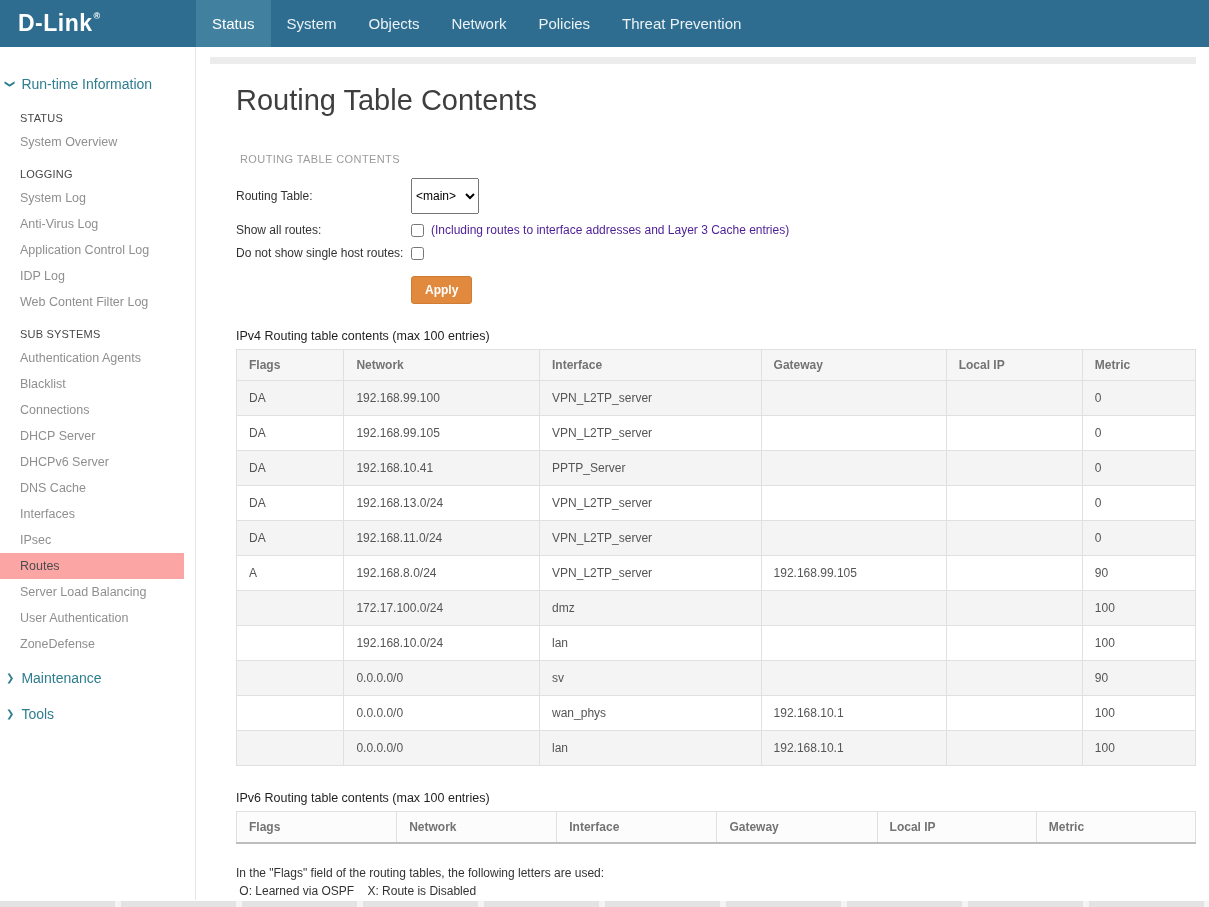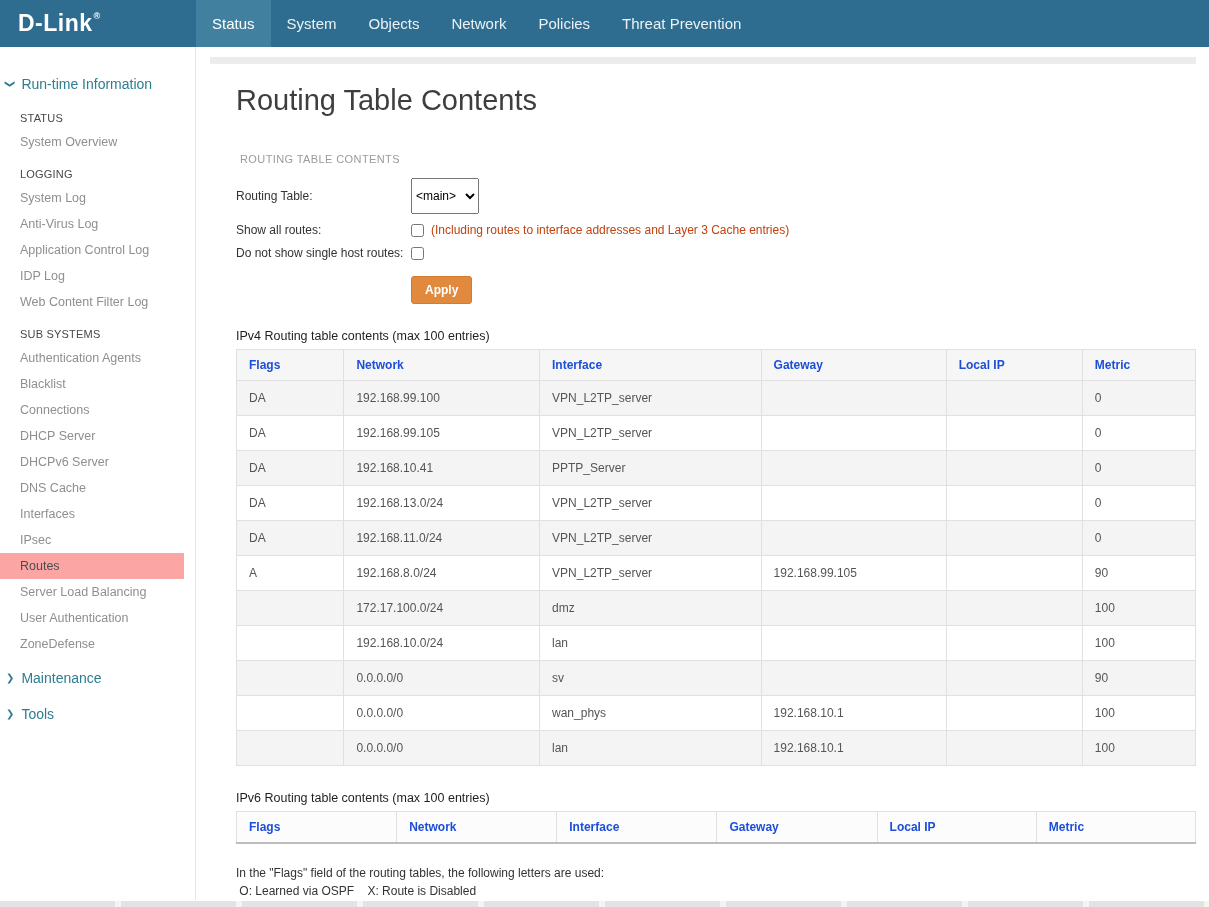--- a/index.html
+++ b/index.html
@@ -35,30 +35,30 @@
   .content { flex: 1; padding: 10px 13px 0 14px; overflow: hidden; }
   .top-strip { height: 7px; background: #ececec; }
   .inner { padding-left: 26px; }
   h1.page-title { font-size: 29px; font-weight: 400; color: #3e3e3e; margin: 20px 0 36px; }
   .panel-label { font-size: 11px; color: #9b9b9b; margin-bottom: 13px; letter-spacing: .4px; padding-left: 4px; }
 
   .form-row { display: flex; align-items: center; margin-bottom: 9px; font-size: 12px; color: #333; }
   .form-label { width: 175px; flex: none; }
   select.rt-select { font-size: 12px; min-width: 68px; height: 36px; }
   input[type="checkbox"] { width: 13px; height: 13px; margin: 0; cursor: pointer; }
-  .note { margin-left: 7px; color: #c2410c; }
+  .note { margin-left: 7px; color: #4c1d95; }
   input.text-input { width: 100px; border: 1px solid #a9a9a9; padding: 2px 4px; font-size: 12px; height: 19px; }
   .apply-btn { margin-left: 175px; margin-top: 7px; background: #e18a3d; border: 1px solid #d07c32;
                color: #fff; font-weight: bold; font-size: 12px; padding: 6px 13px; border-radius: 3px; cursor: pointer; }
 
   .tbl-title { font-size: 12.5px; font-weight: normal; color: #1f1f1f; margin: 25px 0 6px; }
   table.rt { width: 100%; border-collapse: collapse; table-layout: fixed; }
   table.rt th, table.rt td { border: 1px solid #e0e0e0; font-size: 12px; text-align: left;
                              padding: 10px 12px; color: #555; overflow: hidden; }
-  table.rt thead th { background: #f6f6f6; color: #1d4ed8; font-weight: bold; padding: 8px 12px; }
+  table.rt thead th { background: #f6f6f6; color: #737373; font-weight: bold; padding: 8px 12px; }
   table.rt tbody tr:nth-child(odd) td { background: #f4f4f4; }
   table.rt.ipv6 thead th { background: #fcfcfc; border-bottom: 2px solid #bdbdbd; }
 
   .footnotes { margin-top: 20px; font-size: 12px; color: #333; }
   .footnotes .fline { white-space: pre-wrap; line-height: 18px; }
 
   .bottom-scroll { position: fixed; bottom: 0; left: 0; width: 1209px; height: 7px;
                    border-top: 1px solid #fff;
                    background: repeating-linear-gradient(90deg, #e3e3e3 0 115px, #f4f4f4 115px 121px); cursor: pointer; }
 </style>

